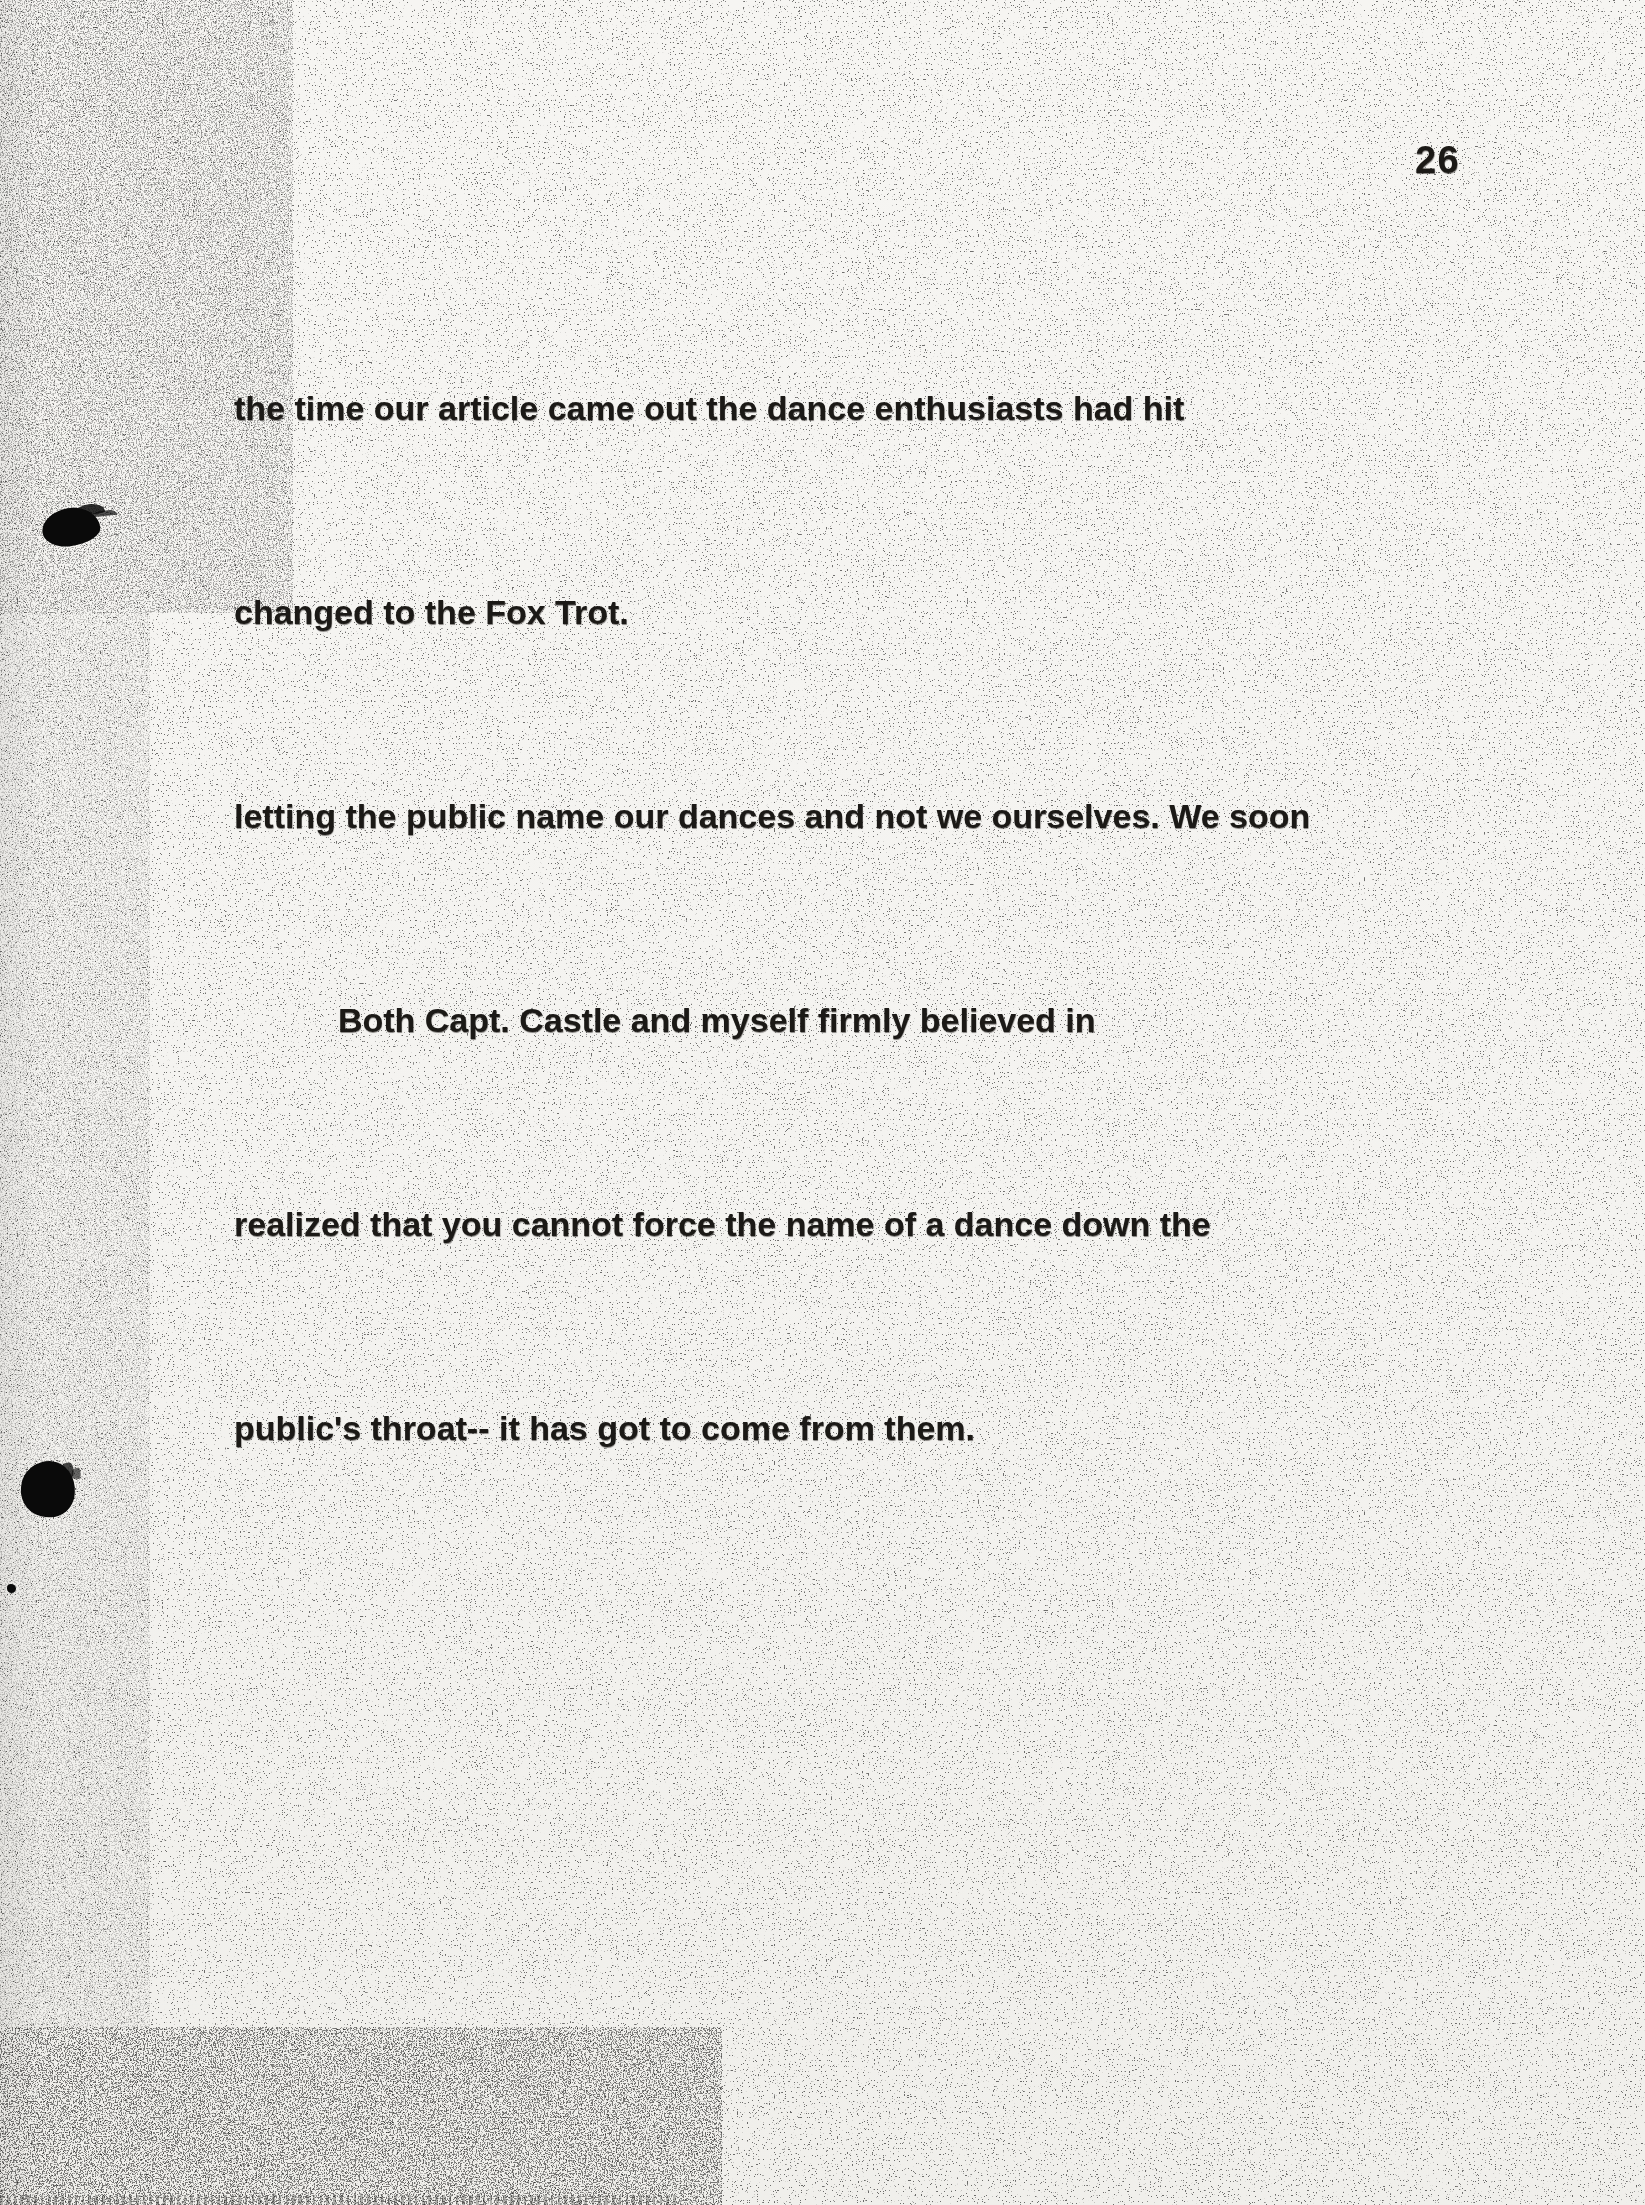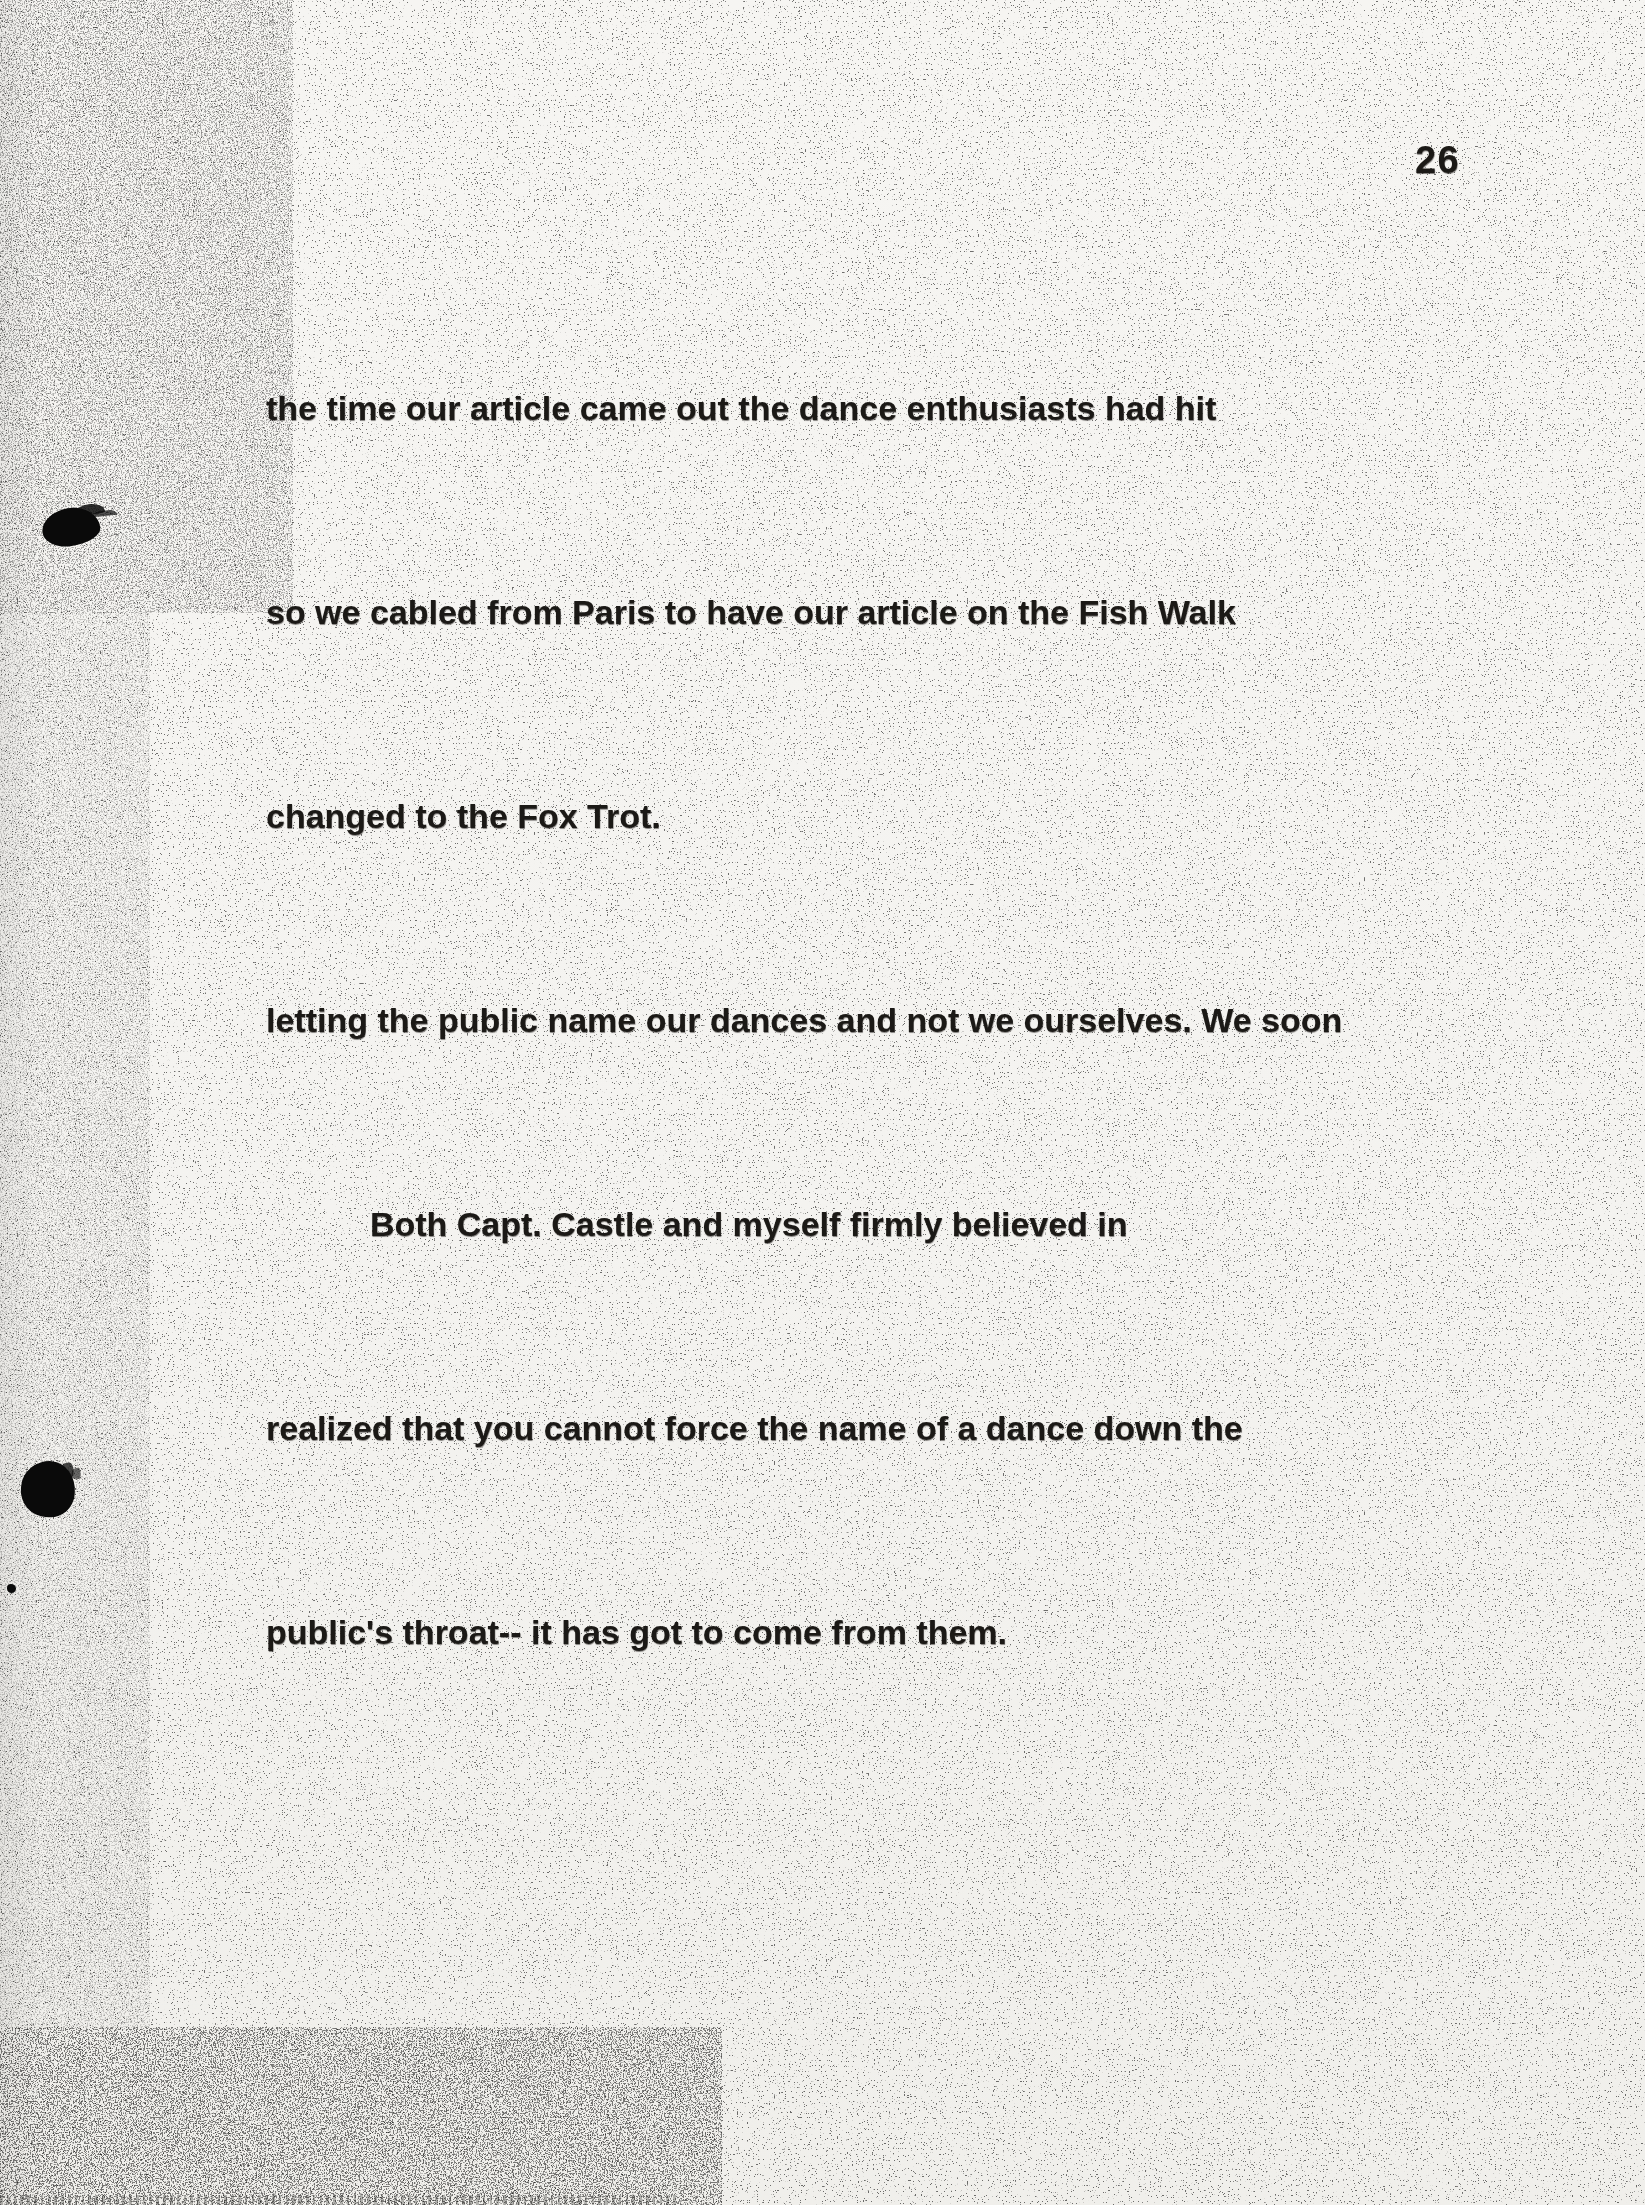--- a/index.html
+++ b/index.html
@@ -38,21 +38,21 @@
   .letter-body {
     position: absolute;
     left: 234px;
     top: 238px;
     font-size: 34px;
     line-height: 68px;
     font-weight: 700;
     white-space: pre;
     text-shadow: 0.4px 0.6px 0.7px rgba(25,22,20,0.5);
   }
-  .line { height: 68px; margin-left: 32px; }
+  .line { height: 68px; }
   .ink-blob {
     position: absolute;
     background: #0a0a0a;
   }
   .blob-1 {
     left: 42px; top: 508px;
     width: 58px; height: 38px;
     border-radius: 52% 48% 55% 45% / 55% 60% 40% 45%;
     transform: rotate(-7deg);
     box-shadow: 20.4px -15px 0 -13.6px rgba(10,10,10,0.85),
@@ -110,21 +110,20 @@
 
   <div class="ink-blob blob-1"></div>
   <div class="ink-blob blob-2"></div>
   <div class="edge-dot"></div>
   <div class="bottom-edge-artifact"></div>
 
   <div class="page-number">26</div>
 
   <main class="letter-body">
     <div class="line">the time our article came out the dance enthusiasts had hit</div>
-    <div class="line">so we cabled from Paris to have our article on the Fish Walk</div>
     <div class="line">changed to the Fox Trot.</div>
     <div class="line">letting the public name our dances and not we ourselves. We soon</div>
     <div class="line">           Both Capt. Castle and myself firmly believed in</div>
     <div class="line">realized that you cannot force the name of a dance down the</div>
     <div class="line">public's throat-- it has got to come from them.</div>
     
     
     
     
     

